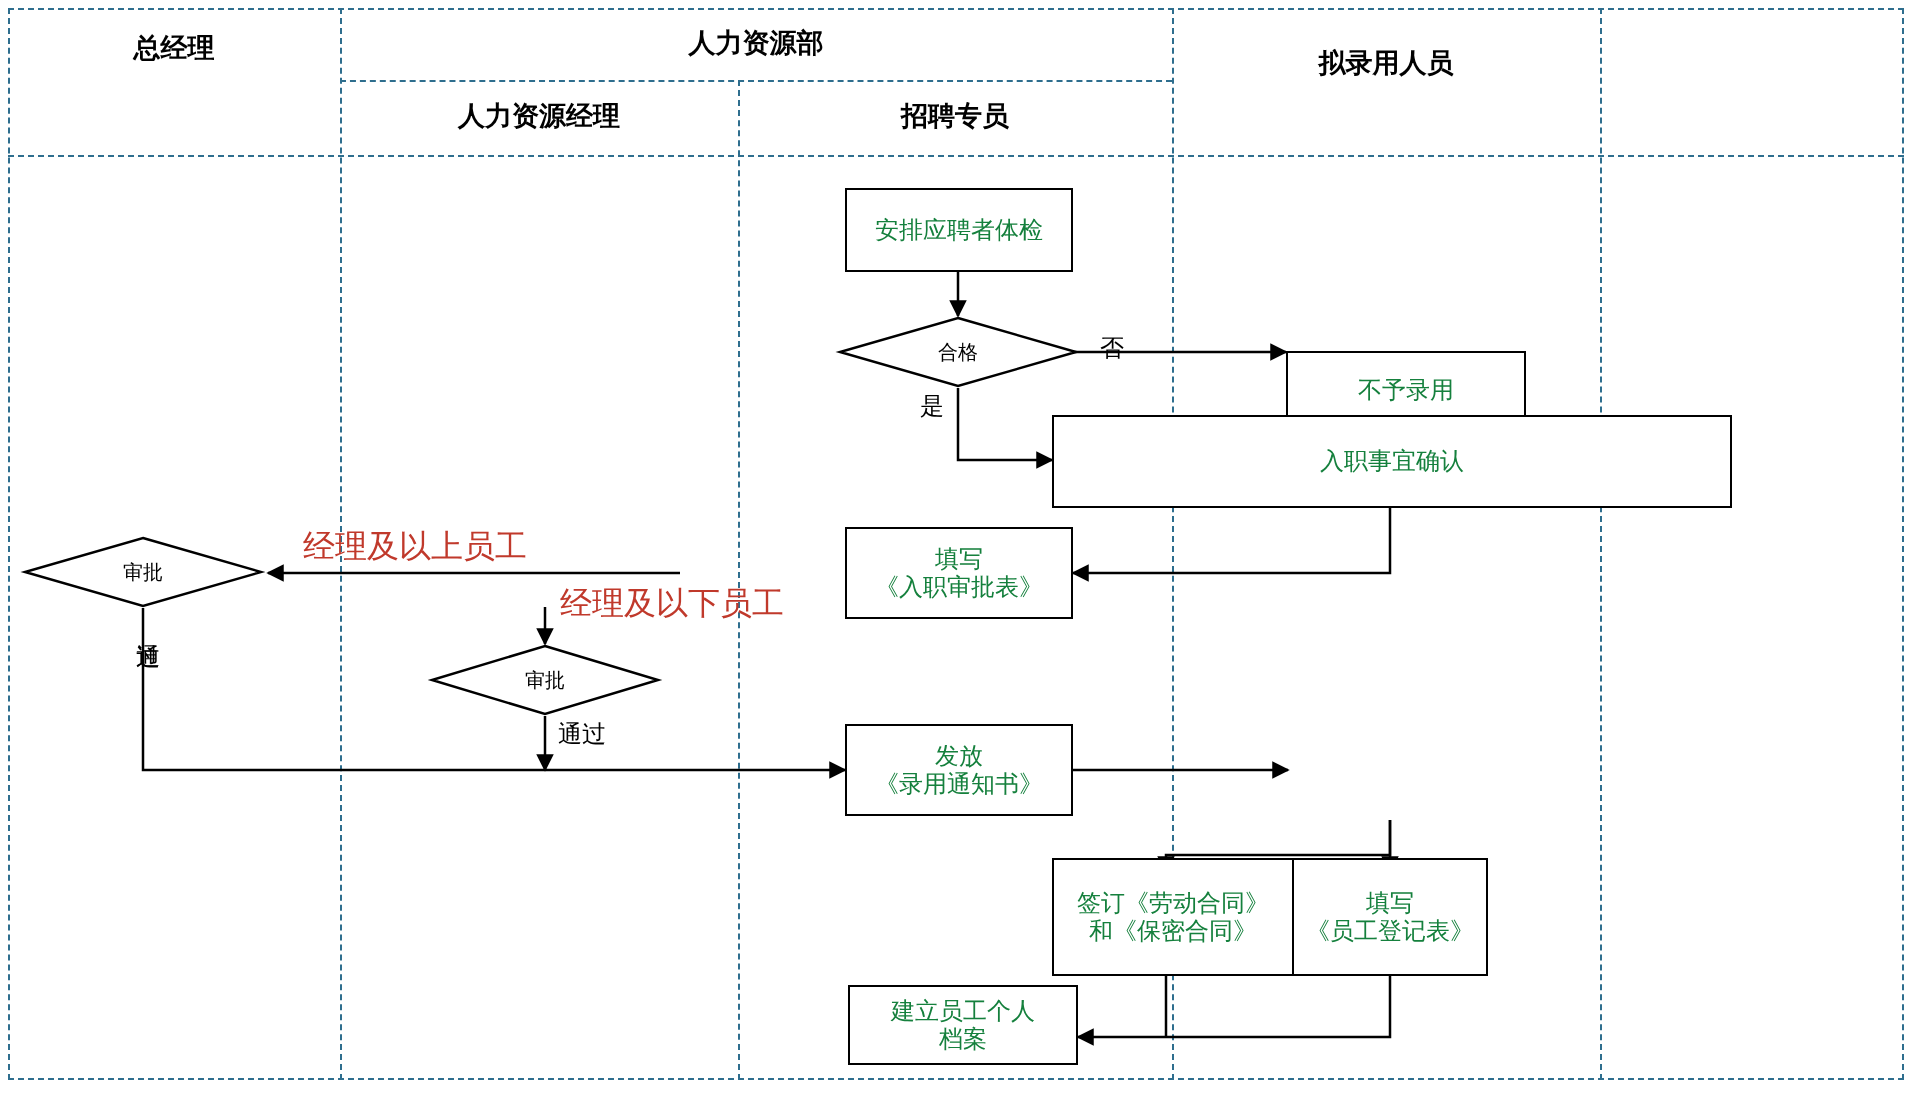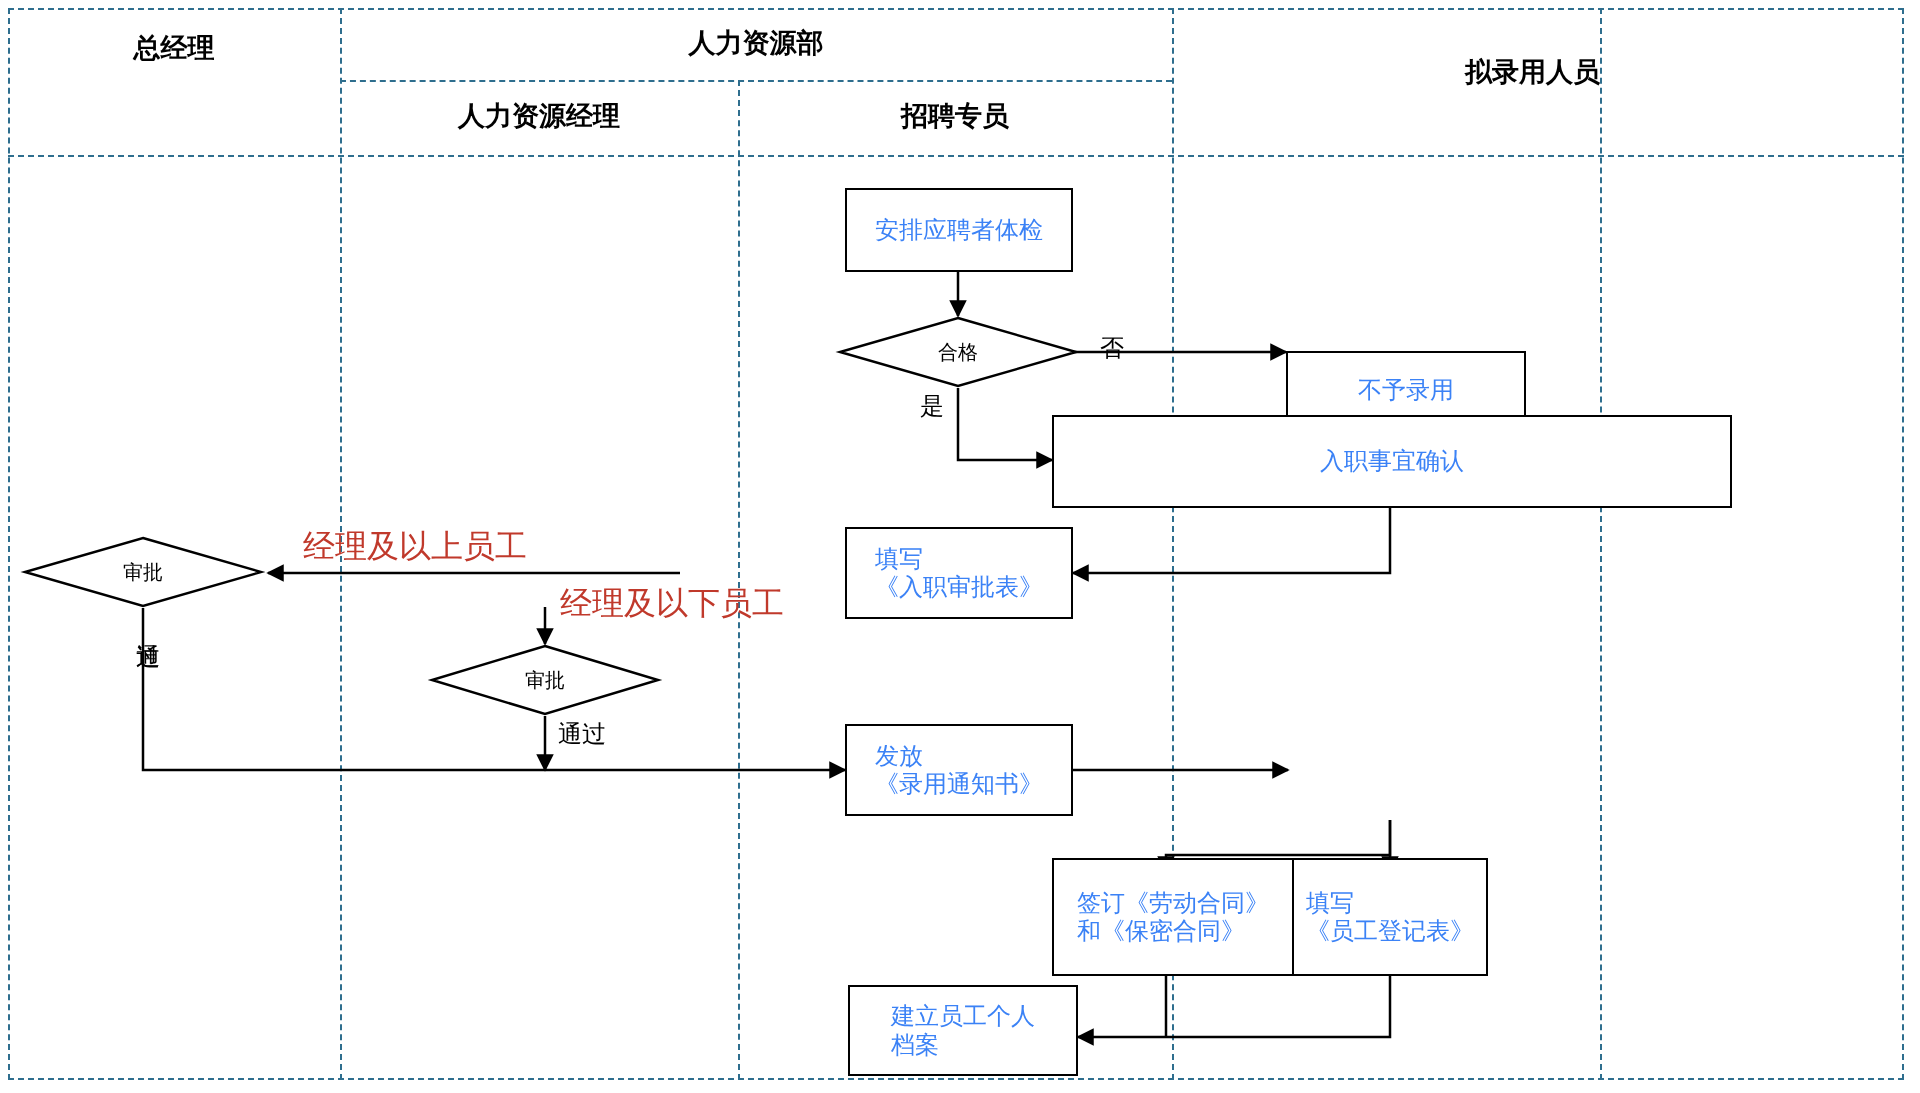--- a/index.html
+++ b/index.html
@@ -51,23 +51,24 @@
   }
   
   .node {
     position: absolute;
     box-sizing: border-box;
     border: 2px solid #000;
     background: #fff;
     display: flex;
     align-items: center;
     justify-content: center;
+    text-align: center;
     font-size: 24px;
     line-height: 1.18;
-    color: #3b82f6;
+    color: #15803d;
     white-space: pre-line;
     padding: 2px 4px;
   }
   .diamond-wrap {
     position: absolute;
   }
   .diamond-wrap svg {
     position: absolute;
     left: 0;
     top: 0;
@@ -122,21 +123,21 @@
   <div class="vline" style="left:1172px;"></div>
   <div class="vline" style="left:1600px;"></div>
 
   <div class="hline" style="left:8px; top:155px; width:1896px;"></div>
   <div class="hline" style="left:340px; top:80px; width:832px;"></div>
 
   <div class="lane-title" style="left:8px; top:30px; width:332px;">总经理</div>
   <div class="lane-title" style="left:340px; top:25px; width:832px;">人力资源部</div>
   <div class="lane-title" style="left:340px; top:98px; width:398px;">人力资源经理</div>
   <div class="lane-title" style="left:738px; top:98px; width:434px;">招聘专员</div>
-  <div class="lane-title" style="left:1172px; top:54px; width:428px;text-align:right;">拟录用人员</div>
+  <div class="lane-title" style="left:1172px; top:45px; width:428px;">拟录用人员</div>
 
   <svg id="edges">
     <defs>
       <marker id="arrow" viewBox="0 0 10 10" refX="9" refY="5" markerWidth="7" markerHeight="7" orient="auto-start-reverse">
         <path d="M 0 0 L 10 5 L 0 10 z" fill="#000"></path>
       </marker>
     </defs>
     <g stroke="#000" stroke-width="2.5" fill="none" marker-end="url(#arrow)">
       
       <path d="M 958 272 L 958 316"></path>
@@ -201,21 +202,21 @@
   <div class="node" style="left:845px; top:724px; width:228px; height:92px;">发放
 《录用通知书》</div>
 
 
   <div class="node" style="left:1052px; top:858px; width:242px; height:118px;">签订《劳动合同》
 和《保密合同》</div>
 
   <div class="node" style="left:1292px; top:858px; width:196px; height:118px;">填写
 《员工登记表》</div>
 
-  <div class="node" style="left:848px; top:985px; width:230px; height:91px;">建立员工个人
+  <div class="node" style="left:848px; top:985px; width:230px; height:80px;">建立员工个人
 档案</div>
 
   <div class="edge-label" style="left:1100px; top:332px;">否</div>
   <div class="edge-label" style="left:920px; top:390px;">是</div>
   <div class="edge-label orange" style="left:303px; top:525px;">经理及以上员工</div>
   <div class="edge-label orange" style="left:560px; top:582px;">经理及以下员工</div>
   <div class="edge-label vertical" style="left:136px; top:625px;">通过</div>
   <div class="edge-label" style="left:558px; top:718px;">通过</div>
 
 </div>

